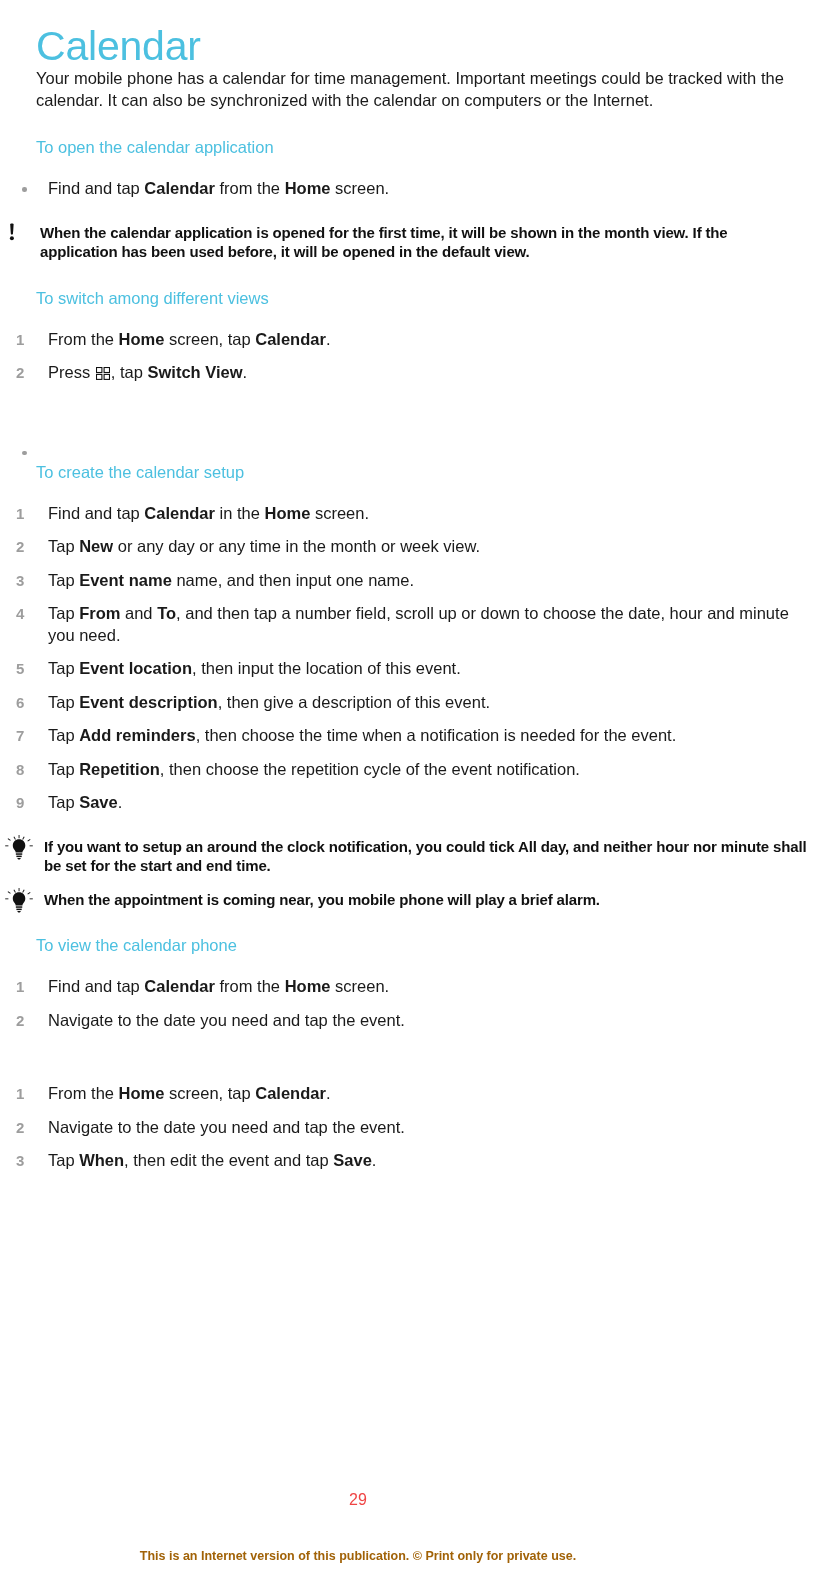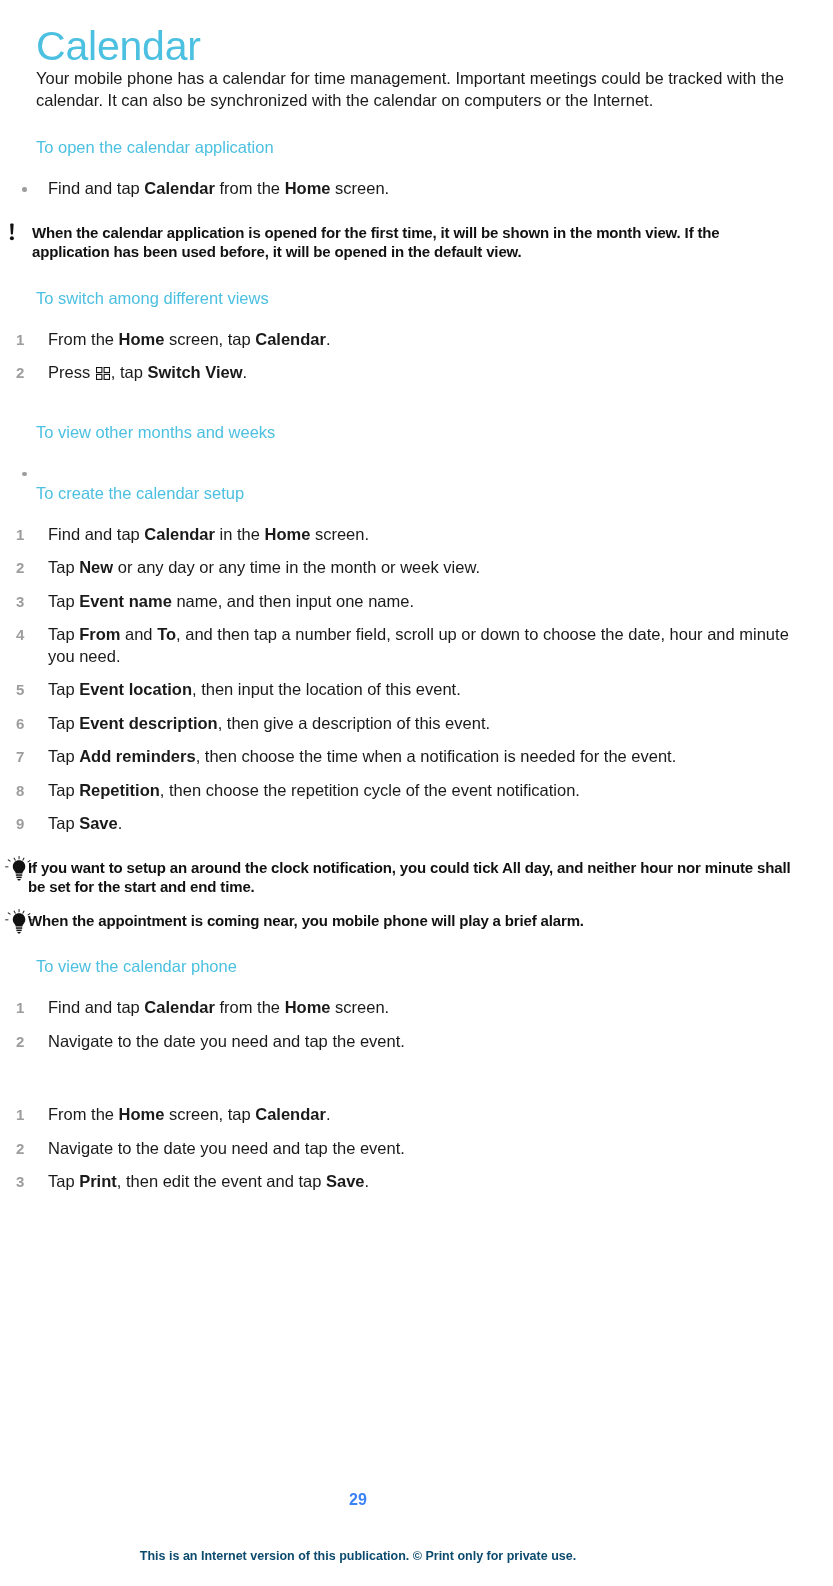--- a/index.html
+++ b/index.html
@@ -104,32 +104,32 @@
     background: #9d9d9d;
   }
 
   b, .b {
     font-weight: 700;
   }
 
   
   .note, .tip {
     position: relative;
-    padding-left: 32px;
+    padding-left: 40px;
     width: 800px;
     box-sizing: border-box;
     font-size: 15px;
     line-height: 19.5px;
     font-weight: 700;
     color: #111111;
     font-stretch: condensed;
     letter-spacing: -0.15px;
   }
   .tip {
-    padding-left: 28px;
+    padding-left: 44px;
     width: 808px;
   }
 
   .note-icon {
     position: absolute;
     left: 7px;
     top: 0px;
     width: 12px;
     height: 22px;
   }
@@ -151,32 +151,32 @@
   }
 
   
   .page-number {
     position: absolute;
     left: 0;
     right: 0;
     top: 1491px;
     text-align: center;
     font-size: 16px;
-    color: #3b82f6;
-    font-weight: 700;
+    color: #ef4444;
+    font-weight: 400;
   }
   .footer-note {
     position: absolute;
     left: 0;
     right: 0;
     top: 1549px;
     text-align: center;
     font-size: 12.5px;
     font-weight: 700;
-    color: #0c4a6e;
+    color: #a16207;
     font-stretch: condensed;
   }
 </style>
 </head>
 <body>
 
 <div class="page">
 
   <h1 class="page-title">Calendar</h1>
 
@@ -220,21 +220,20 @@
               <rect x="0.5" y="0.5" width="5.4" height="5.0" fill="none" stroke="#111" stroke-width="1.1"></rect>
               <rect x="8.1" y="0.5" width="5.4" height="5.0" fill="none" stroke="#111" stroke-width="1.1"></rect>
               <rect x="0.5" y="7.4" width="5.4" height="5.0" fill="none" stroke="#111" stroke-width="1.1"></rect>
               <rect x="8.1" y="7.4" width="5.4" height="5.0" fill="none" stroke="#111" stroke-width="1.1"></rect>
             </svg></span><span>, tap </span><b>Switch View</b><span>.</span>
       </li>
     </ol>
 
     <div class="sp-26"></div>
 
-    <div class="section-heading">To view other months and weeks</div>
     <div class="sp-8"></div>
     <ul class="bullets">
       <li>
         <span class="dot"></span>
       </li>
     </ul>
 
     <div class="sp-20"></div>
 
     <div class="section-heading">To create the calendar setup</div>
@@ -346,21 +345,21 @@
       <li>
         <span class="num">1</span>
         <span>From the </span><b>Home</b><span> screen, tap </span><b>Calendar</b><span>.</span>
       </li>
       <li>
         <span class="num">2</span>
         <span>Navigate to the date you need and tap the event.</span>
       </li>
       <li>
         <span class="num">3</span>
-        <span>Tap </span><b>Print</b><span>, then edit the event and tap </span><b>Save</b><span>.</span>
+        <span>Tap </span><b>When</b><span>, then edit the event and tap </span><b>Save</b><span>.</span>
       </li>
     </ol>
 
   </div>
 
   <div class="page-number">29</div>
   <div class="footer-note">This is an Internet version of this publication. © Print only for private use.</div>
 
 </div>
 

